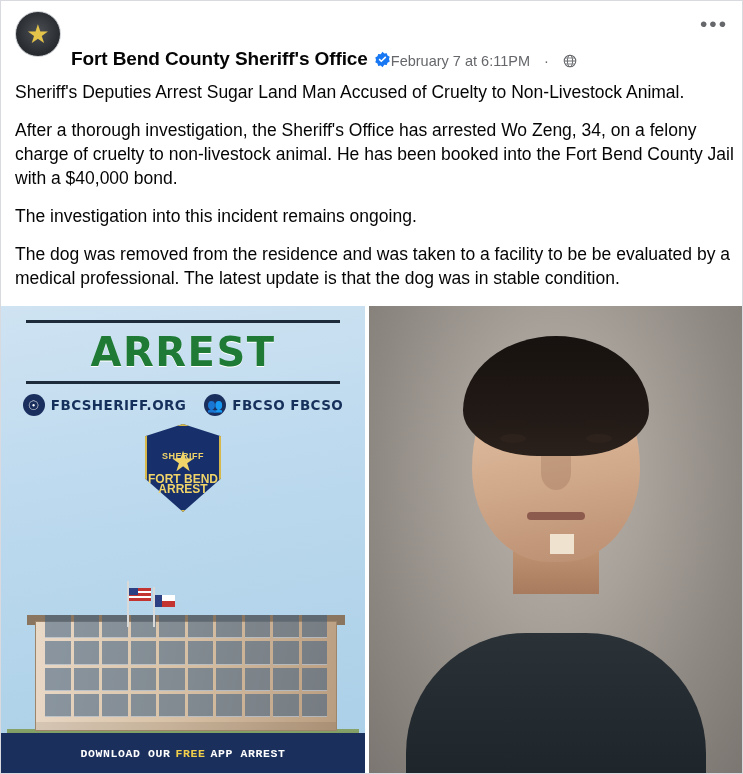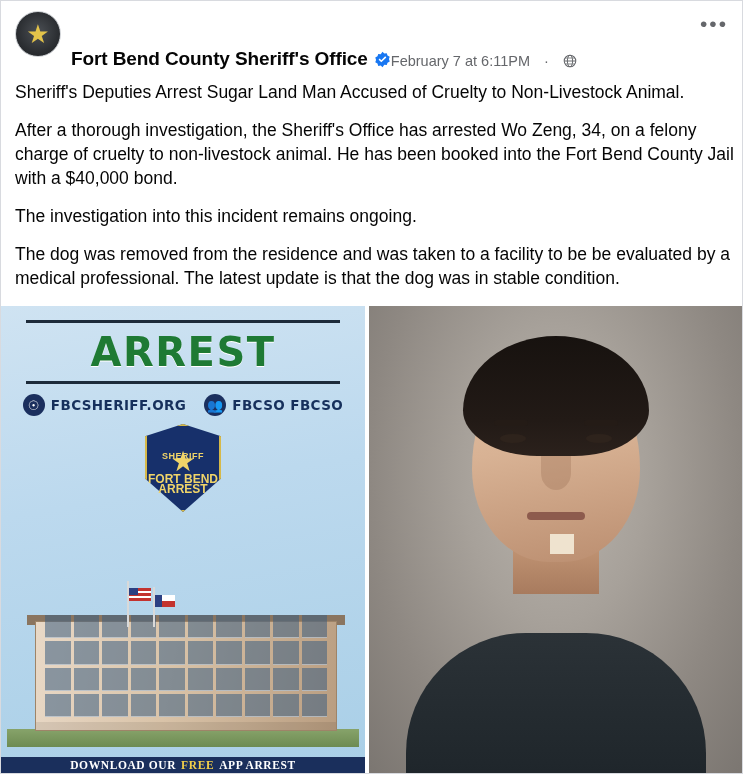--- a/index.html
+++ b/index.html
@@ -252,26 +252,26 @@
     content: ""; position: absolute; left: 0; top: 0; width: 9px; height: 7px; background: #2b3f82;
   }
   .flag-tx {
     position: absolute; left: 148px; bottom: 140px; width: 20px; height: 12px;
     background: linear-gradient(180deg, #fff 0 50%, #c3332f 50% 100%);
   }
   .flag-tx::before {
     content: ""; position: absolute; left: 0; top: 0; width: 7px; height: 12px; background: #2b3f82;
   }
   .download-bar {
-    position: absolute; left: 0; right: 0; bottom: 0; height: 16px;
+    position: absolute; left: 0; right: 0; bottom: 0; height: 40px;
     background: #1a2f5c;
     display: flex; align-items: center; justify-content: center;
     gap: 5px;
     color: #ffffff; font-size: 11.5px; font-weight: bold; letter-spacing: 0.6px;
-    font-family: Liberation Serif, serif;
+    font-family: Liberation Mono, monospace;
   }
   .download-bar .free { color: #f2cf4a; }
   
   .mug {
     position: absolute; inset: 0;
     background:
       radial-gradient(ellipse at 50% 36%, #b9b4ad 0%, #a7a19a 35%, #8e8882 70%, #7b7671 100%);
   }
   .mug-head {
     position: absolute;

